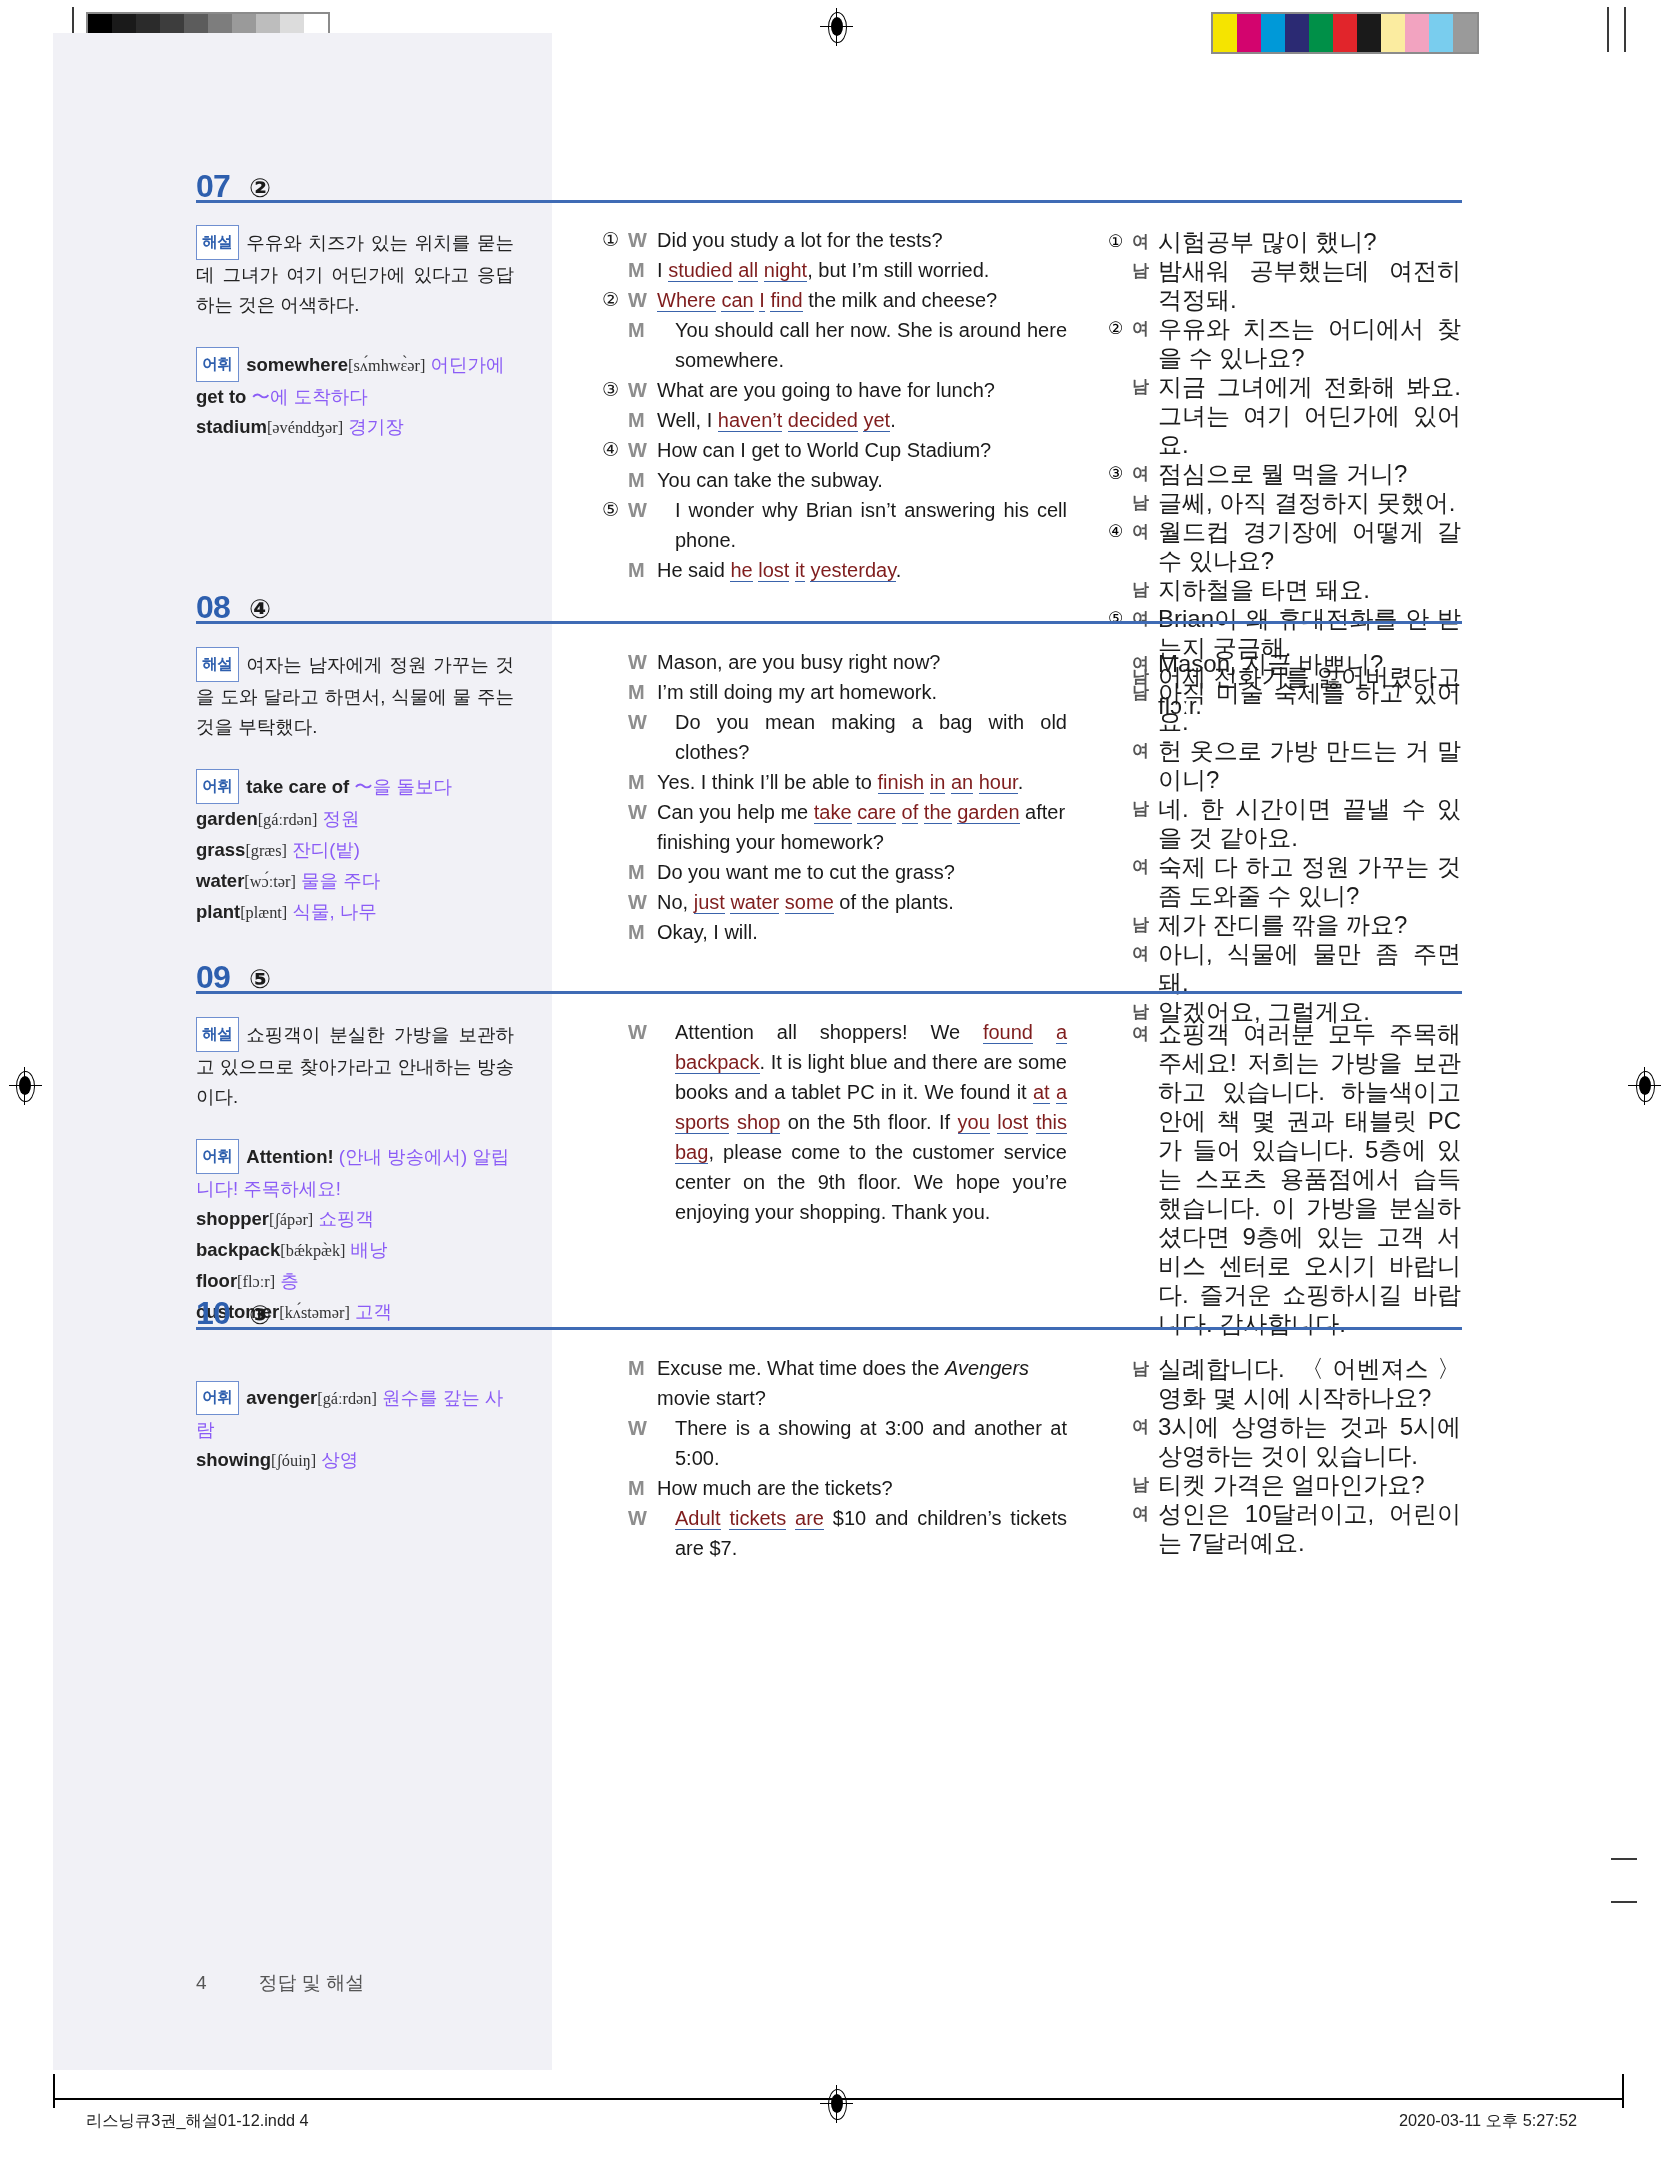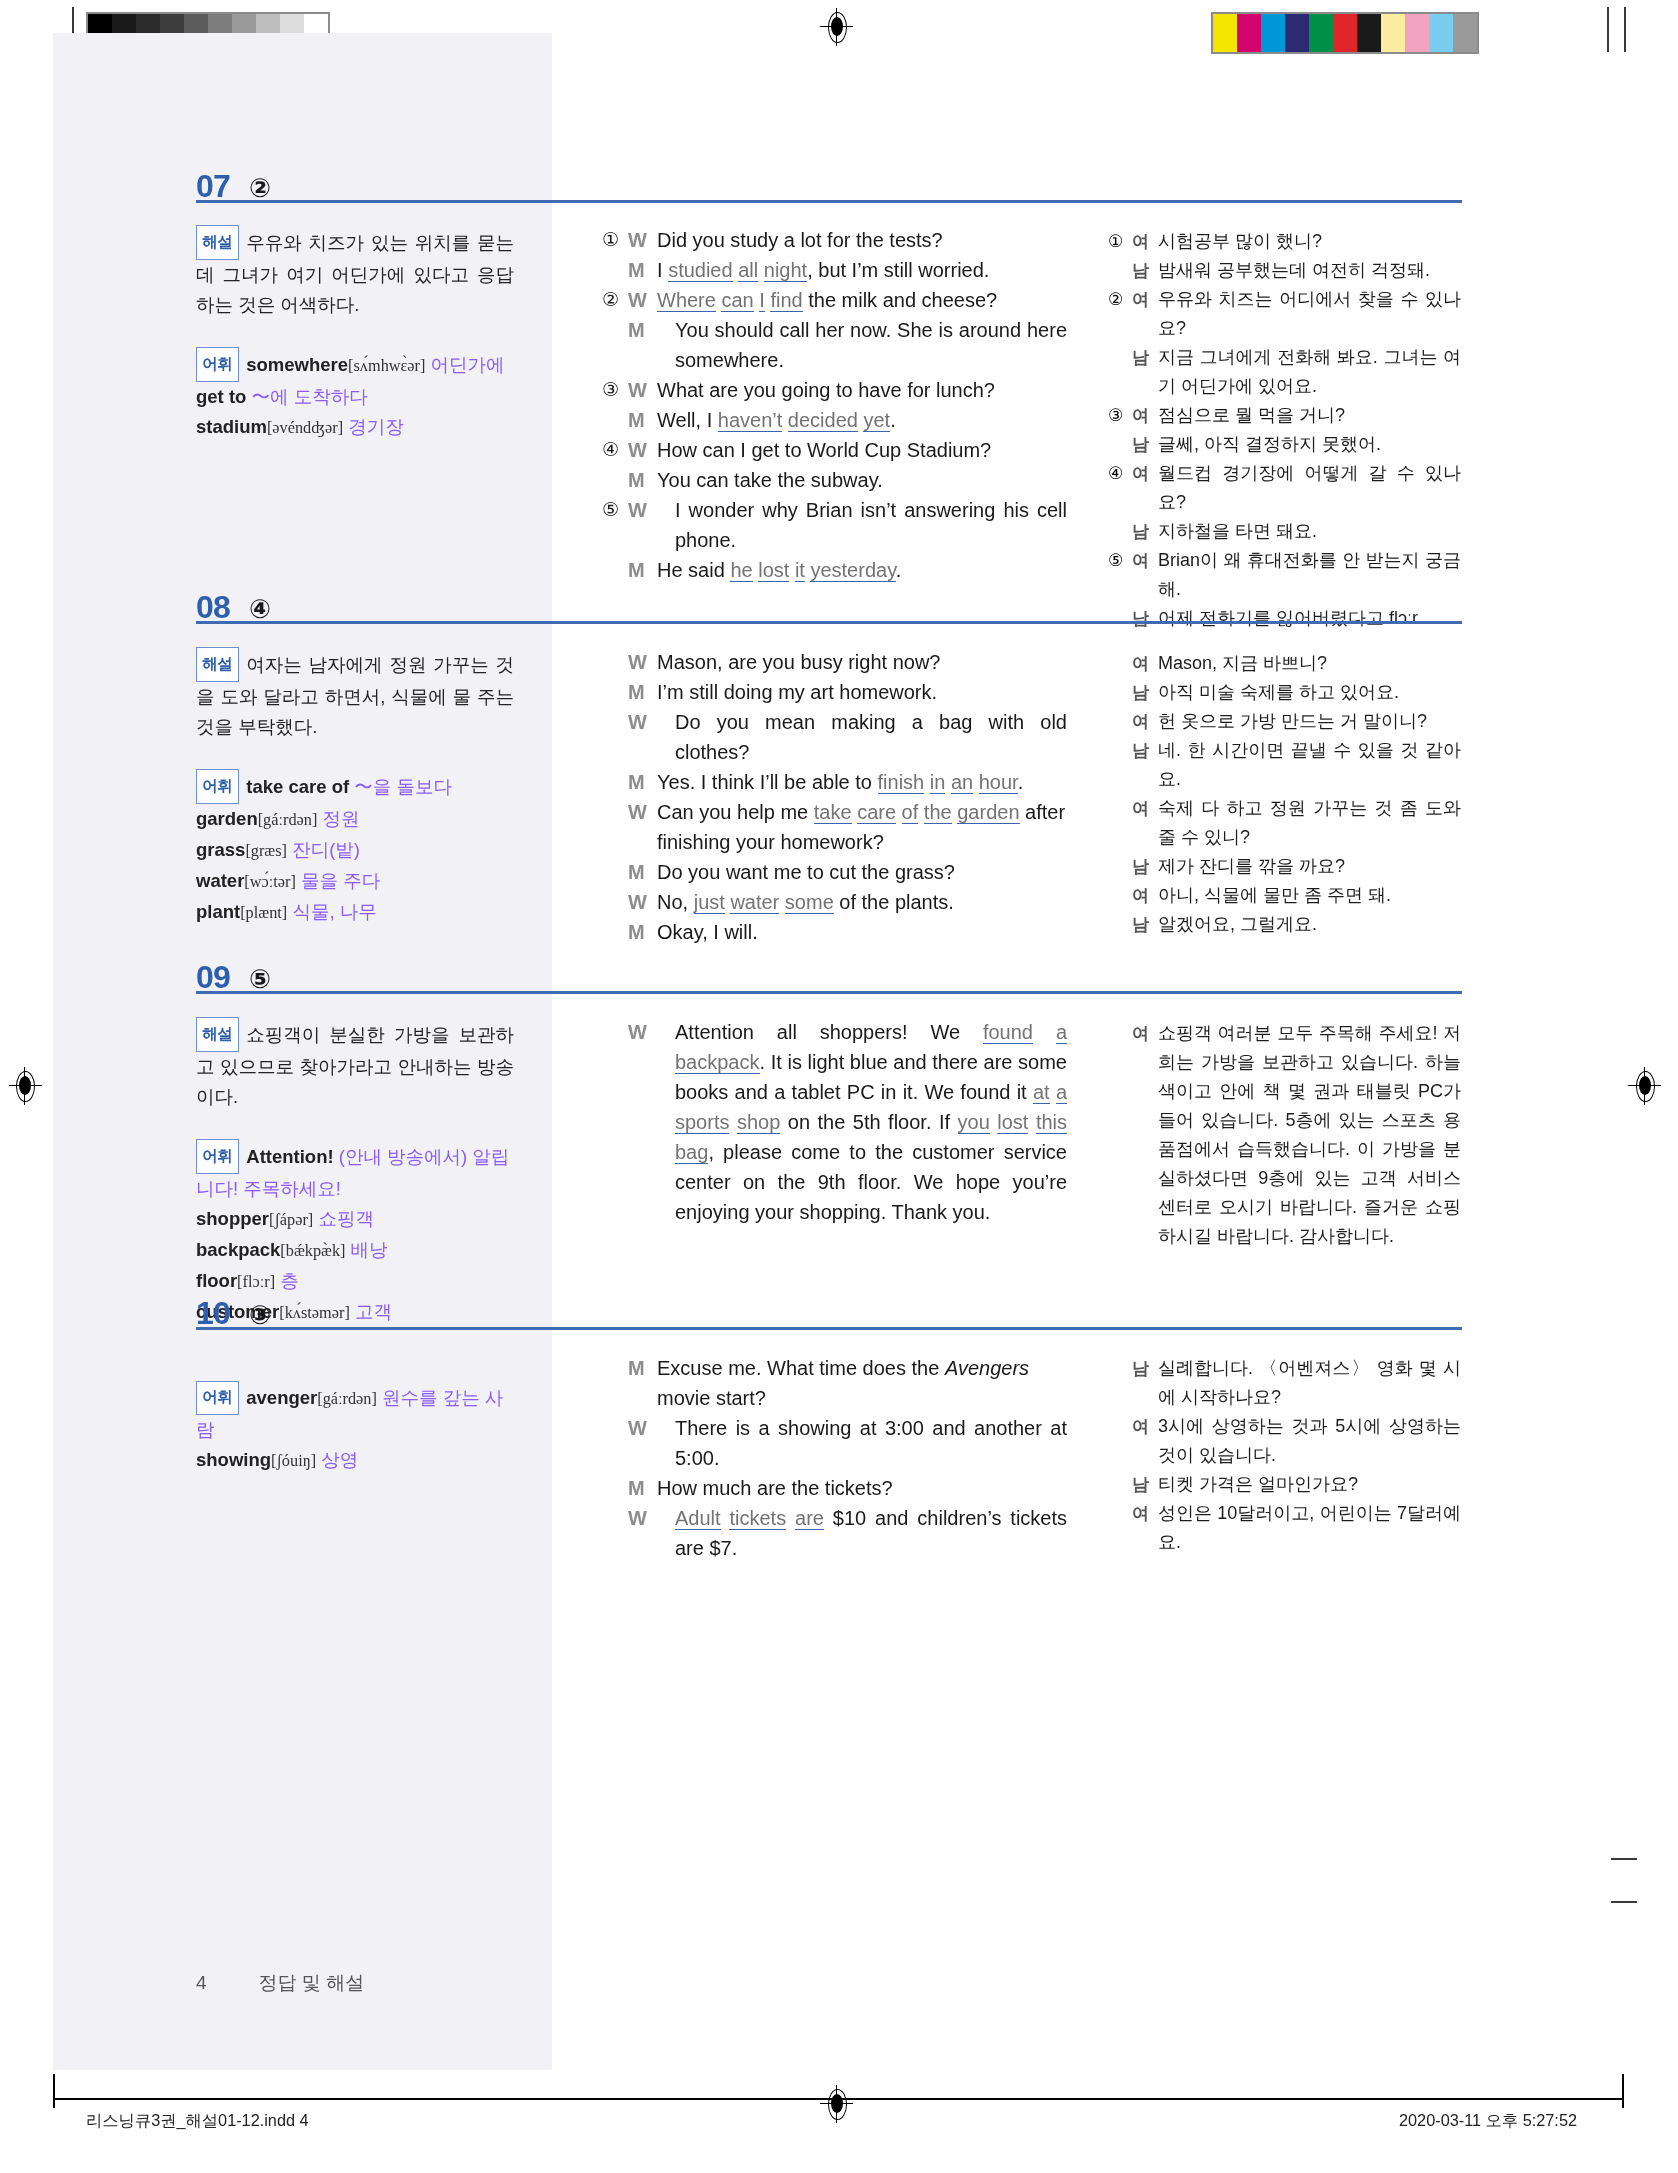--- a/index.html
+++ b/index.html
@@ -47,27 +47,27 @@
   .ipa{font-family:"Liberation Serif","DejaVu Serif",serif;font-size:16.3px;color:#333;}
   .gloss{color:#8b5cf6;}
 
   
   .dlg{font-size:20px;line-height:30px;color:#1a1a1a;}
   .dline{display:flex;align-items:flex-start;margin-bottom:0px;}
   .dnum{width:26px;flex:0 0 26px;font-size:19px;color:#1a1a1a;line-height:30px;}
   .spk{width:29px;flex:0 0 29px;font-weight:bold;color:#8d8d8d;font-size:20px;line-height:30px;}
   .dtext{flex:1;line-height:30px;}
   .just{text-align:justify;text-align-last:left;margin-left:18px;}
-  .hl{color:#737373;border-bottom:1.1px solid #3a63ab;}
+  .hl{color:#7f1d1d;border-bottom:1.1px solid #3a63ab;}
   .it{font-style:italic;}
 
   .kline{display:flex;align-items:flex-start;}
   .knum{width:24px;flex:0 0 24px;font-size:17px;line-height:29px;}
   .kspk{width:26px;flex:0 0 26px;font-weight:bold;color:#555;font-size:17px;line-height:29px;}
-  .ktext{flex:1;font-size:18px;line-height:29px;color:#1c1c1c;}
+  .ktext{flex:1;font-size:24px;line-height:29px;color:#1c1c1c;}
 
   .folio{position:absolute;left:196px;font-size:19px;color:#555;}
   .folio .pg{margin-right:52px;}
 
   .footline{position:absolute;left:53px;top:2098px;width:1570px;height:1.7px;background:#000;}
   .ftick{position:absolute;width:1.7px;height:34px;background:#000;top:2074px;}
   .footer-txt{position:absolute;top:2110px;font-size:16.3px;color:#222;
     font-family:"Liberation Sans","DejaVu Sans",sans-serif;}
   #footer-left{left:86px;}
   #footer-right{right:102px;}

